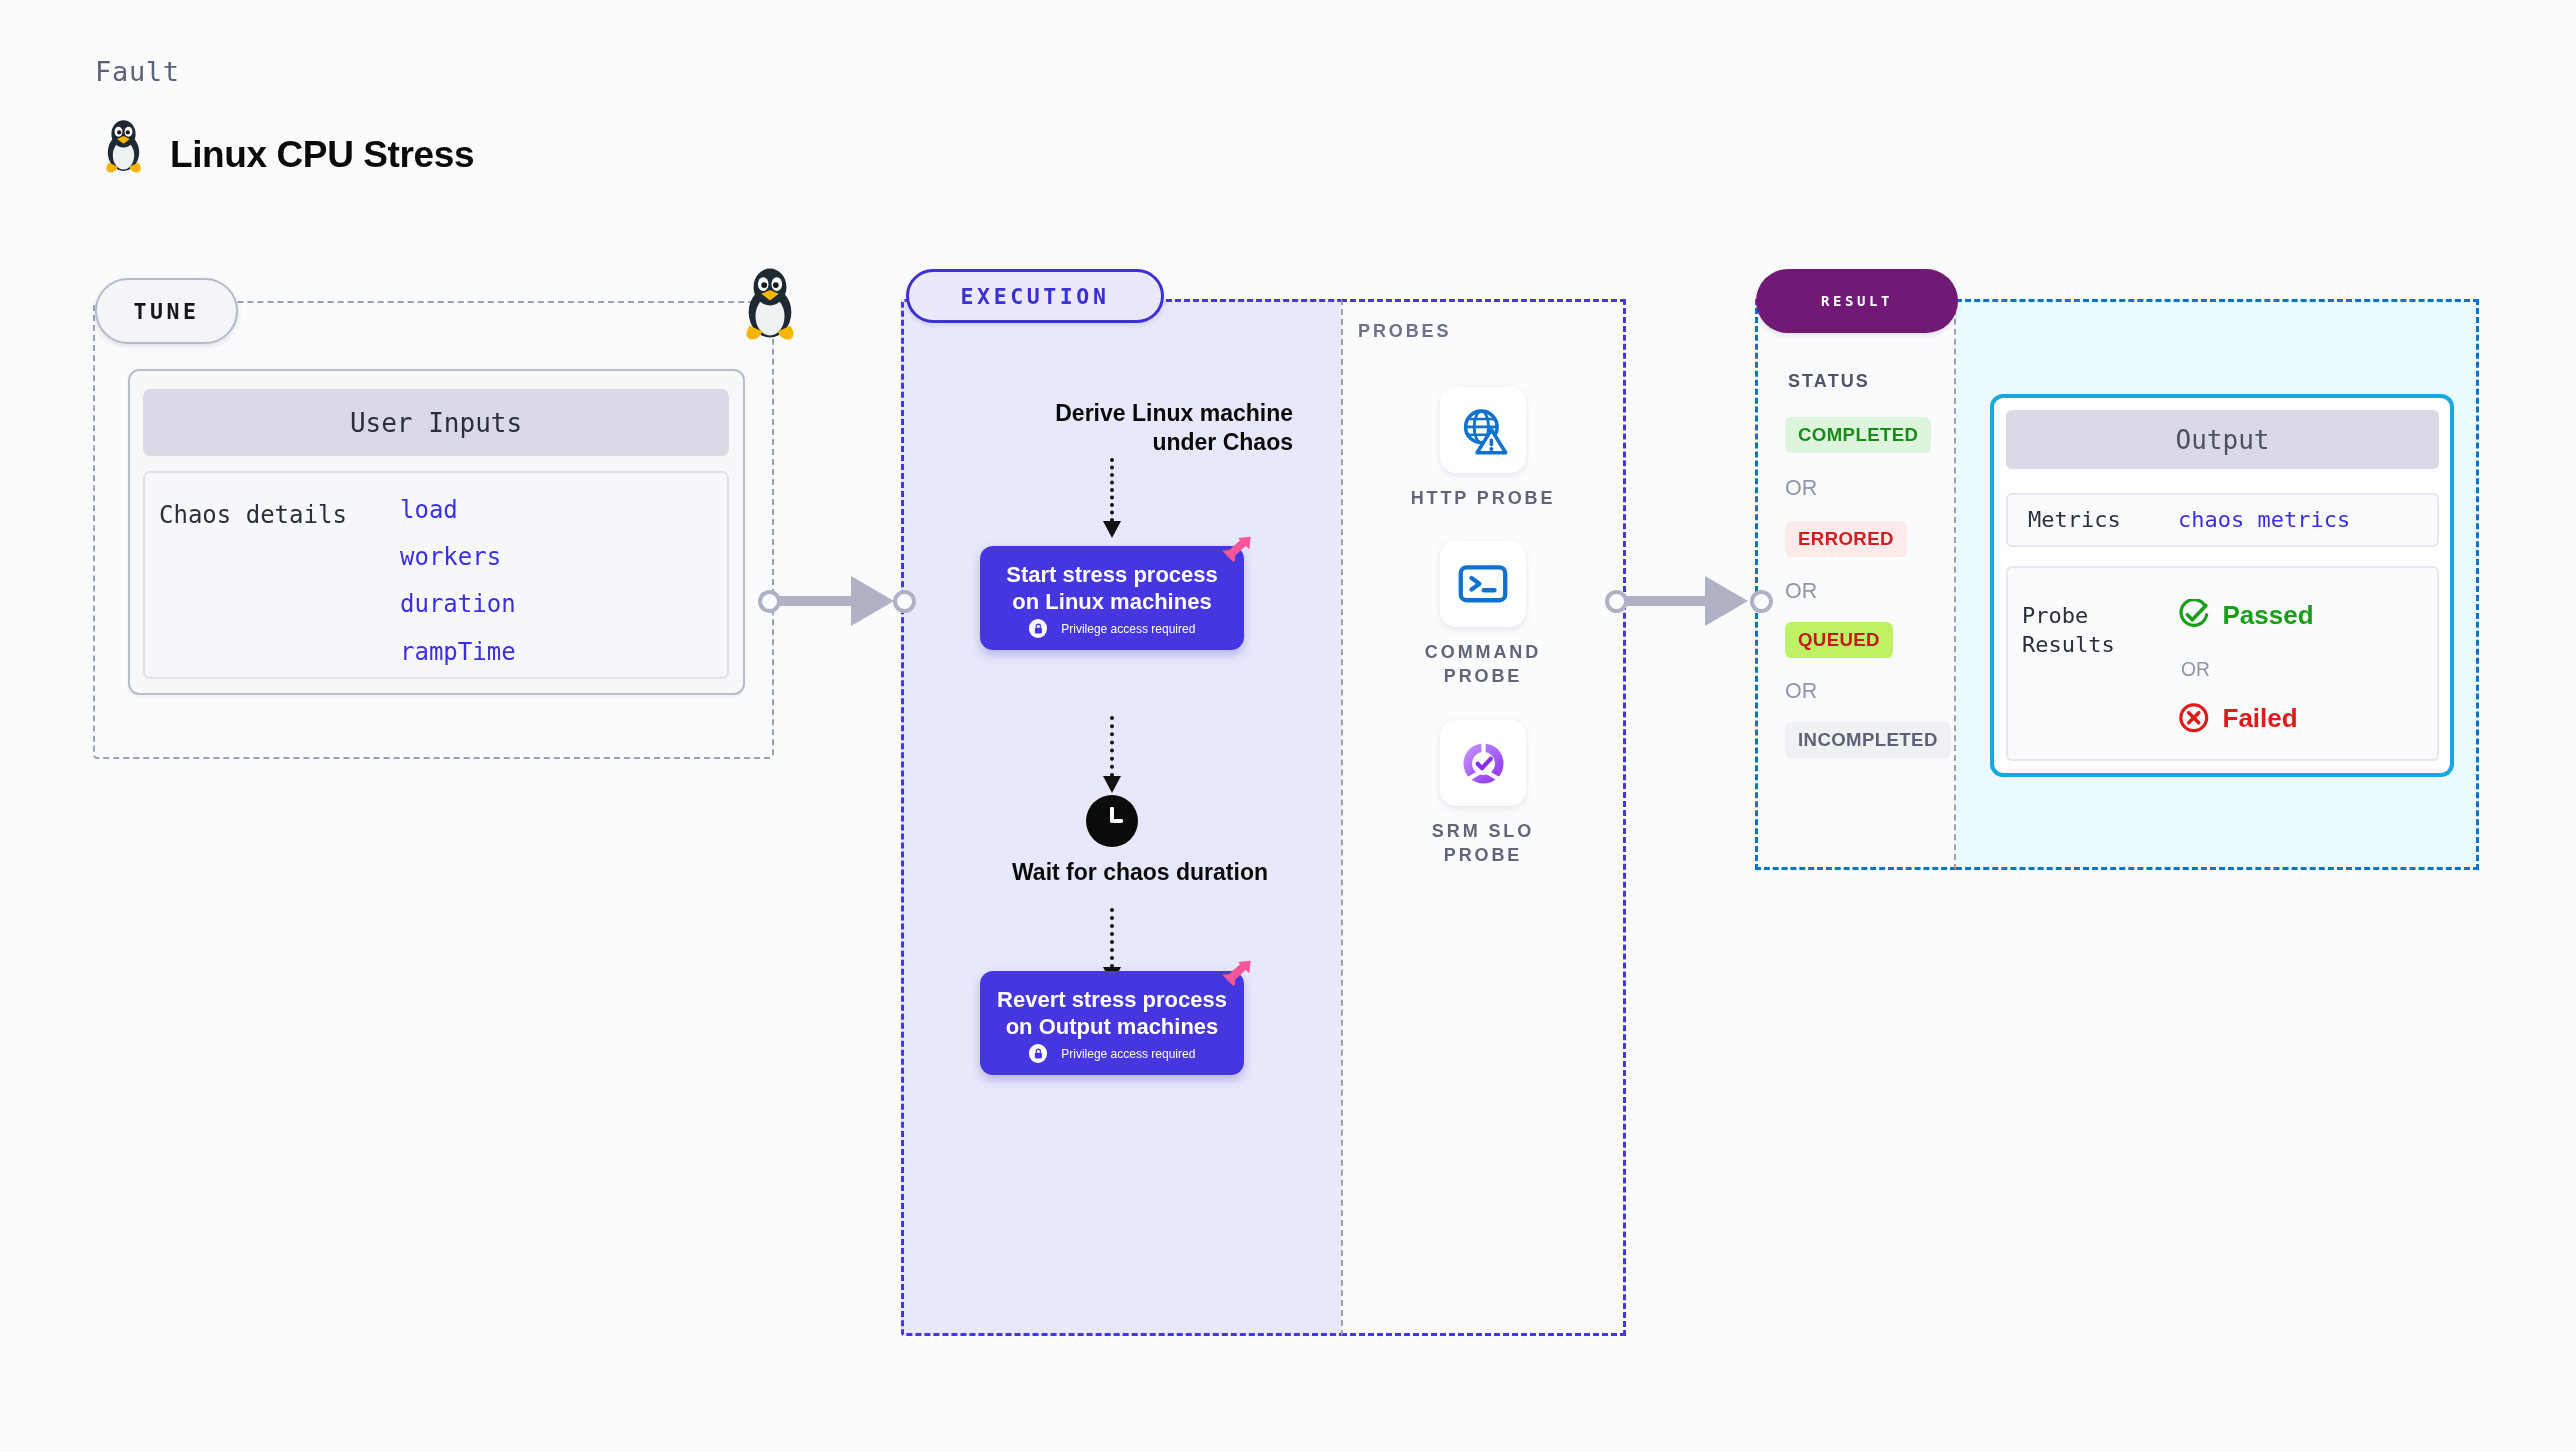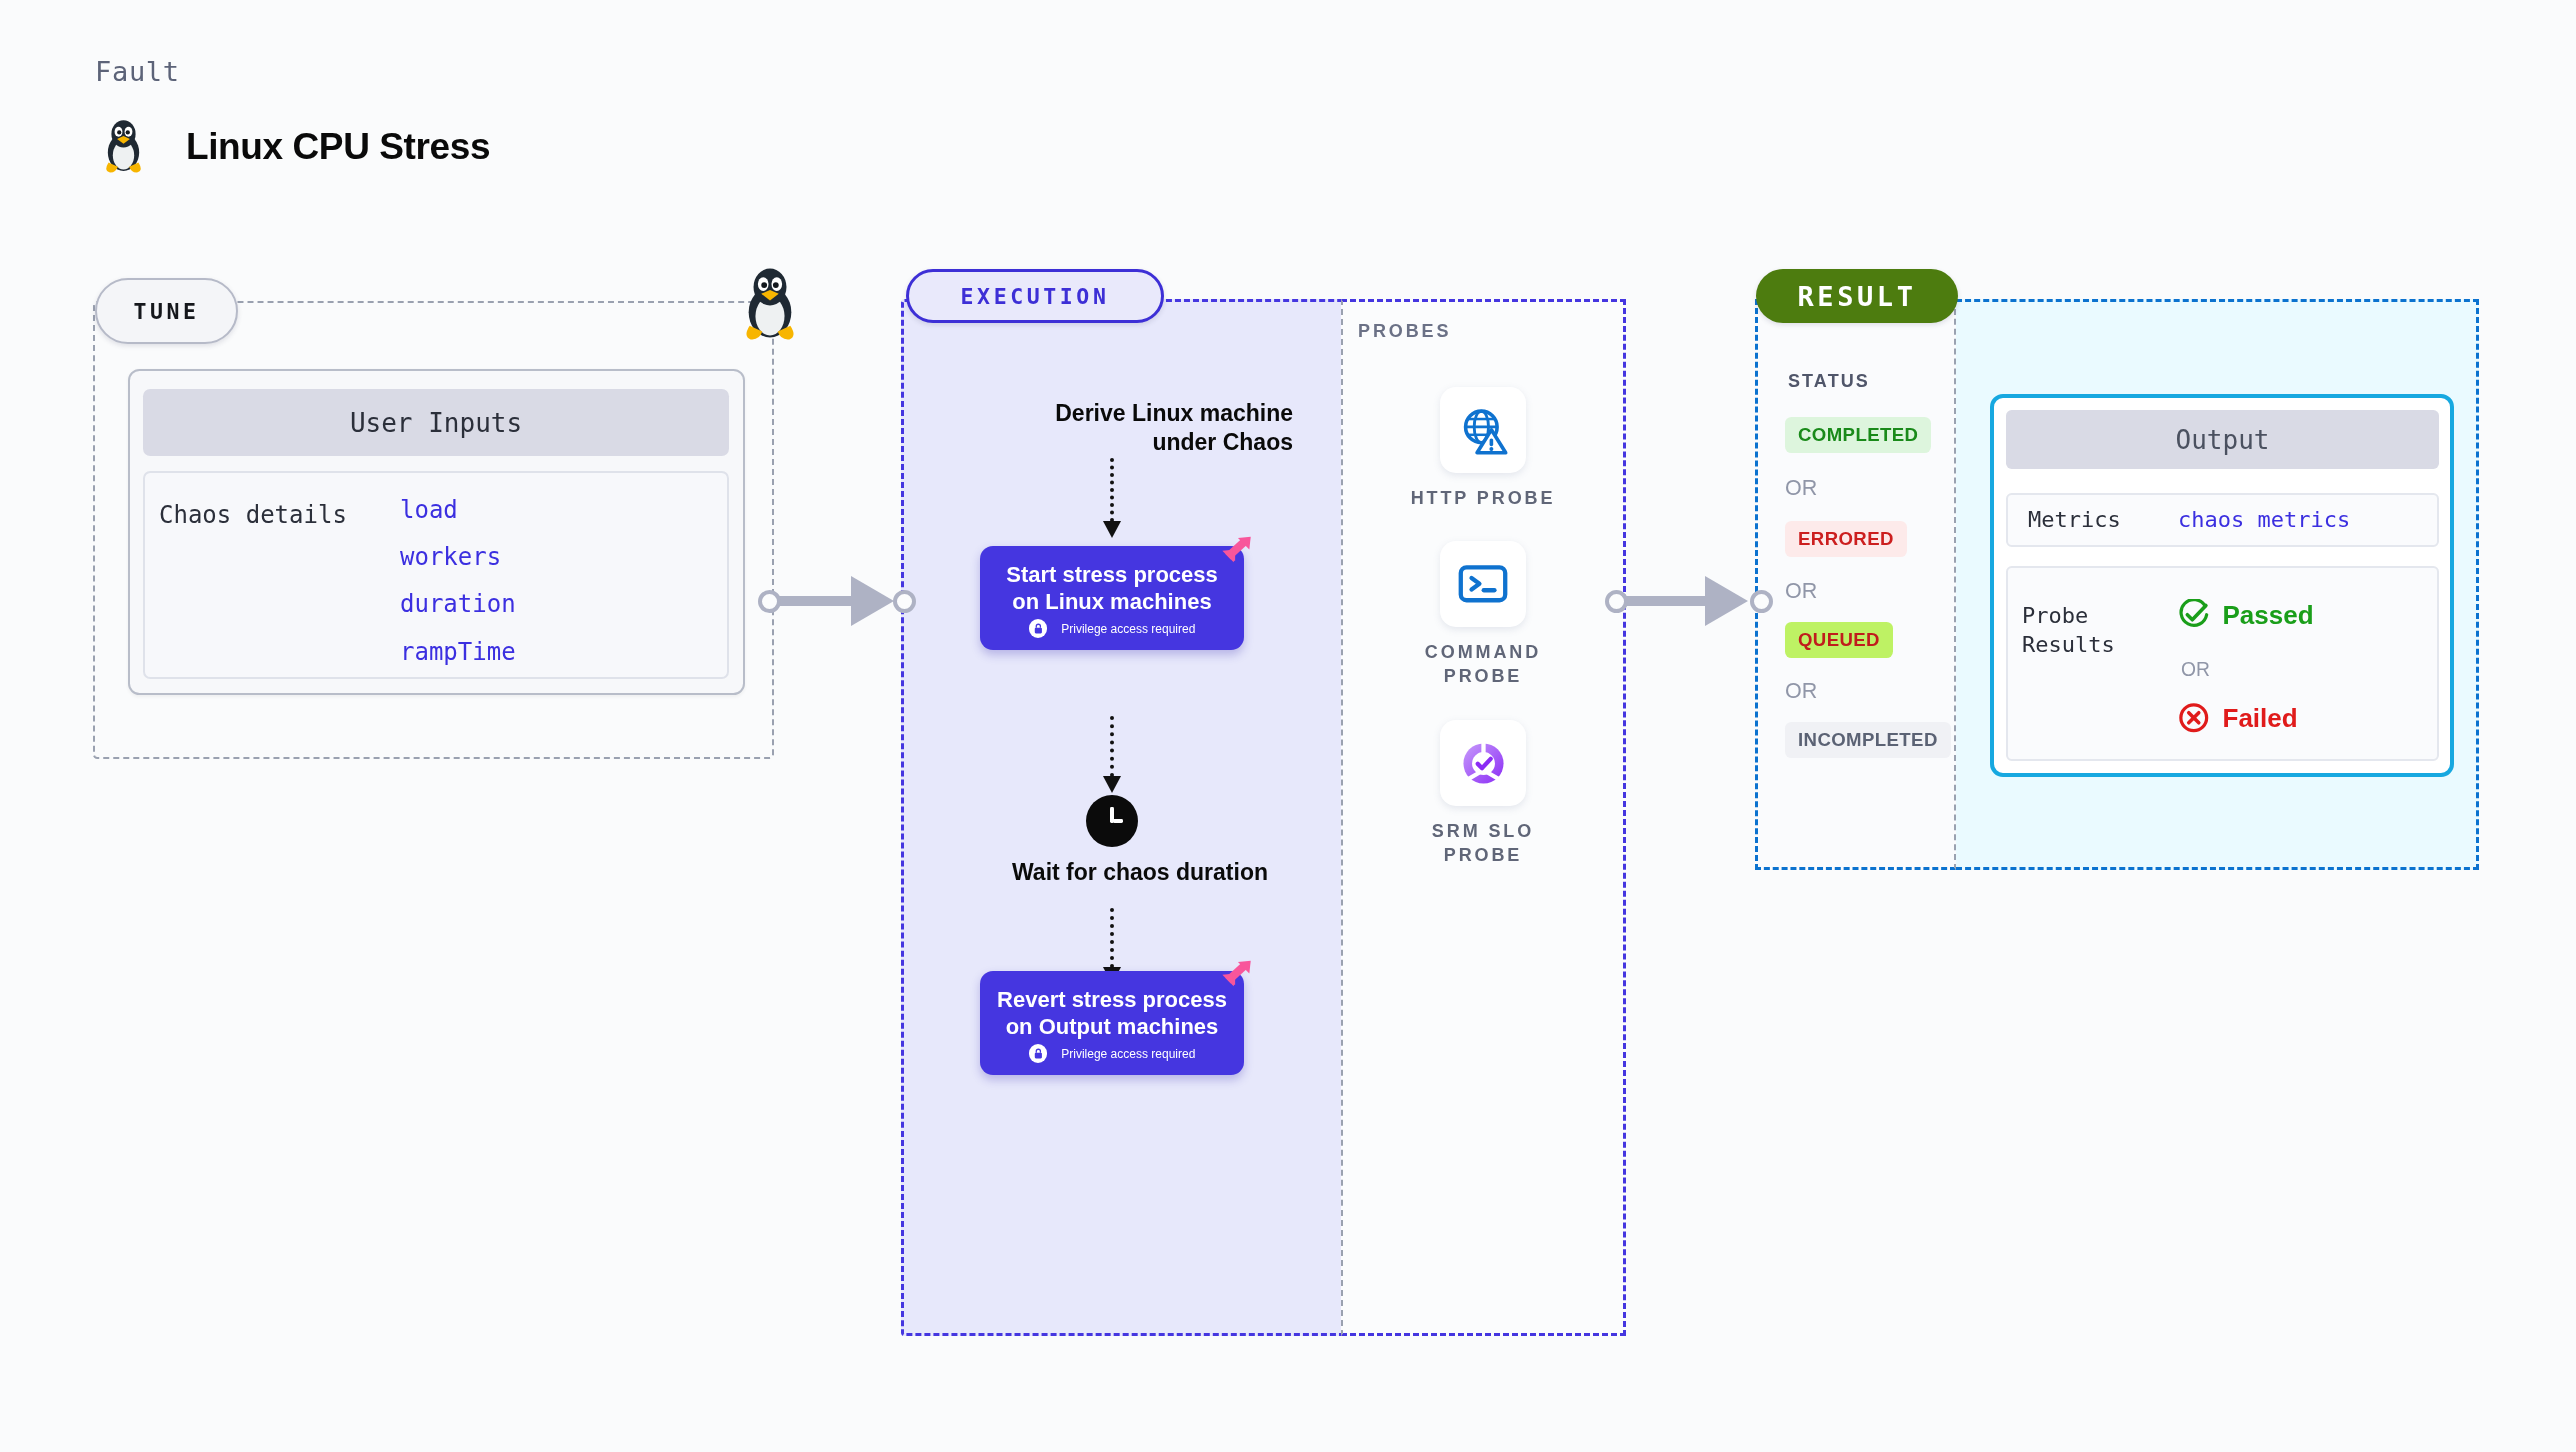--- a/index.html
+++ b/index.html
@@ -10,21 +10,21 @@
     overflow: hidden;
   }
   .page { position: relative; width: 2576px; height: 1452px; background: #fafbfc; }
 
   
   .fault-label {
     position: absolute; left: 95px; top: 56px;
     font-family: "DejaVu Sans Mono", monospace;
     font-size: 27px; color: #5c6378; letter-spacing: 0.7px;
   }
-  .title-row { position: absolute; left: 100px; top: 118px; display: flex; align-items: center; gap: 39px; }
+  .title-row { position: absolute; left: 100px; top: 118px; display: flex; align-items: flex-end; gap: 23px; }
   .title-text {
     font-family: "Liberation Sans", sans-serif;
     font-size: 37px; font-weight: bold; color: #0a0a0a; letter-spacing: -0.4px;
   }
 
   
   .pill {
     position: absolute;
     display: flex; align-items: center; justify-content: center;
     border-radius: 716px;
@@ -153,22 +153,22 @@
     display: flex; align-items: center; justify-content: center;
   }
   .probe-caption {
     margin-top: 13px; font-family: "Liberation Sans", sans-serif;
     font-weight: bold; font-size: 18px; letter-spacing: 2.9px;
     color: #606678; line-height: 1.35;
   }
 
   
   #result-pill {
-    left: 1756px; top: 269px; width: 202px; height: 54px;
-    background: #4d7c0f; border: none; color: #ffffff; font-size: 27px;
+    left: 1756px; top: 269px; width: 202px; height: 64px;
+    background: #701a75; border: none; color: #ffffff; font-size: 14px;
   }
   #status-box {
     position: absolute; left: 1755px; top: 299px; width: 201px; height: 571px;
     background: #fafbfd;
     border-top: 3.6px dashed #0b72cf;
     border-left: 3.6px dashed #0b72cf;
     border-bottom: 3.6px dashed #0b72cf;
     border-right: 2.1px dashed #9aa1b0;
   }
   #status-label {

